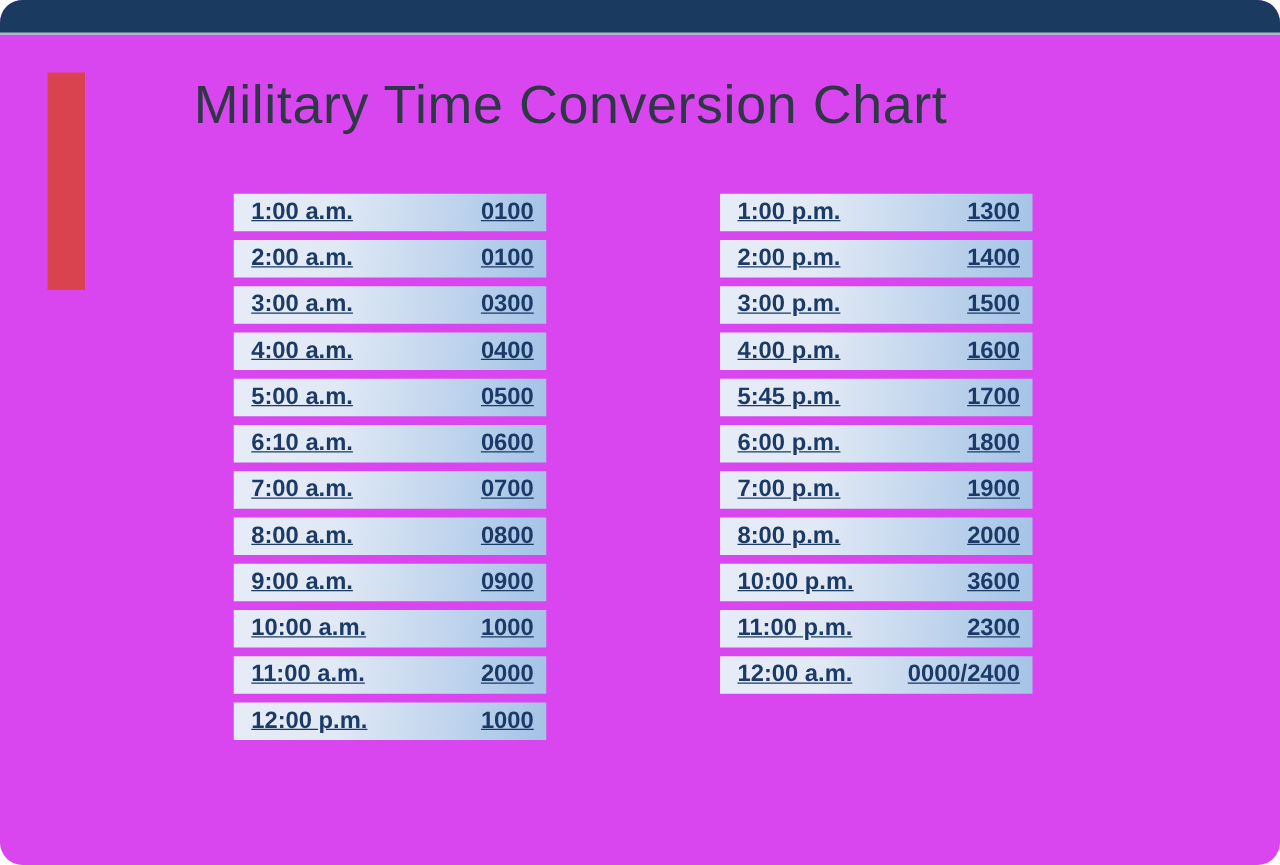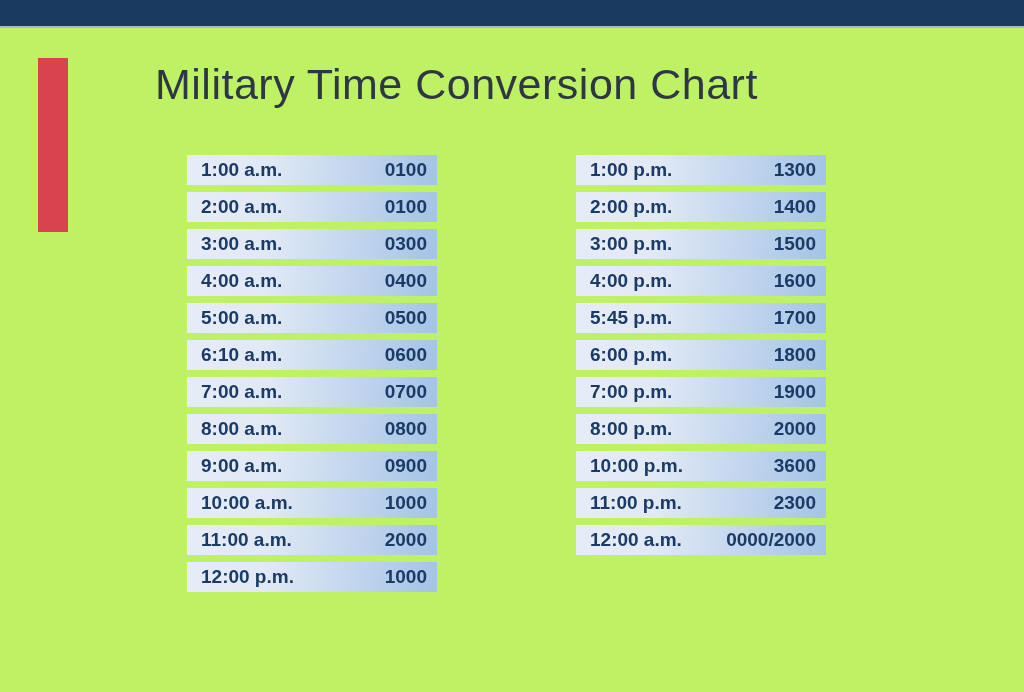--- a/index.html
+++ b/index.html
@@ -14,22 +14,23 @@
   }
   html,body{margin:0;padding:0;}
   body{
     font-family:"Liberation Sans", sans-serif;
     background:#ffffff;
   }
   .slide{
     position:relative;
     width:1024px;
     height:692px;
-    background:#bef264;
+    background:#d946ef;
     overflow:hidden;
+    border-radius:18px;
   }
   .topbar{
     position:absolute;
     left:0; top:0;
     width:1024px;
     height:26px;
     background:var(--navy);
     border-bottom:2px solid var(--navy-edge);
   }
   .redbar{
@@ -60,20 +61,21 @@
     display:flex;
     align-items:center;
     justify-content:space-between;
     padding:0 10px 0 14px;
     box-sizing:border-box;
     background:linear-gradient(97deg, var(--g0) 0%, var(--g1) 32%, var(--g2) 100%);
     color:var(--row-text);
     font-weight:bold;
     font-size:19px;
     white-space:nowrap;
+    text-decoration:underline;
   }
   .row .lbl{ margin-right:6px; }
 </style>
 </head>
 <body>
 
 <div class="slide">
   <div class="topbar"></div>
   <div class="redbar"></div>
   <h1 class="title" style="margin:0;">Military Time Conversion Chart</h1>
@@ -165,16 +167,16 @@
     <div class="row">
       <span class="lbl">10:00 p.m.</span>
       <span class="val">3600</span>
     </div>
     <div class="row">
       <span class="lbl">11:00 p.m.</span>
       <span class="val">2300</span>
     </div>
     <div class="row">
       <span class="lbl">12:00 a.m.</span>
-      <span class="val">0000/2000</span>
+      <span class="val">0000/2400</span>
     </div>
   </div>
 </div>
 
 </body></html>

